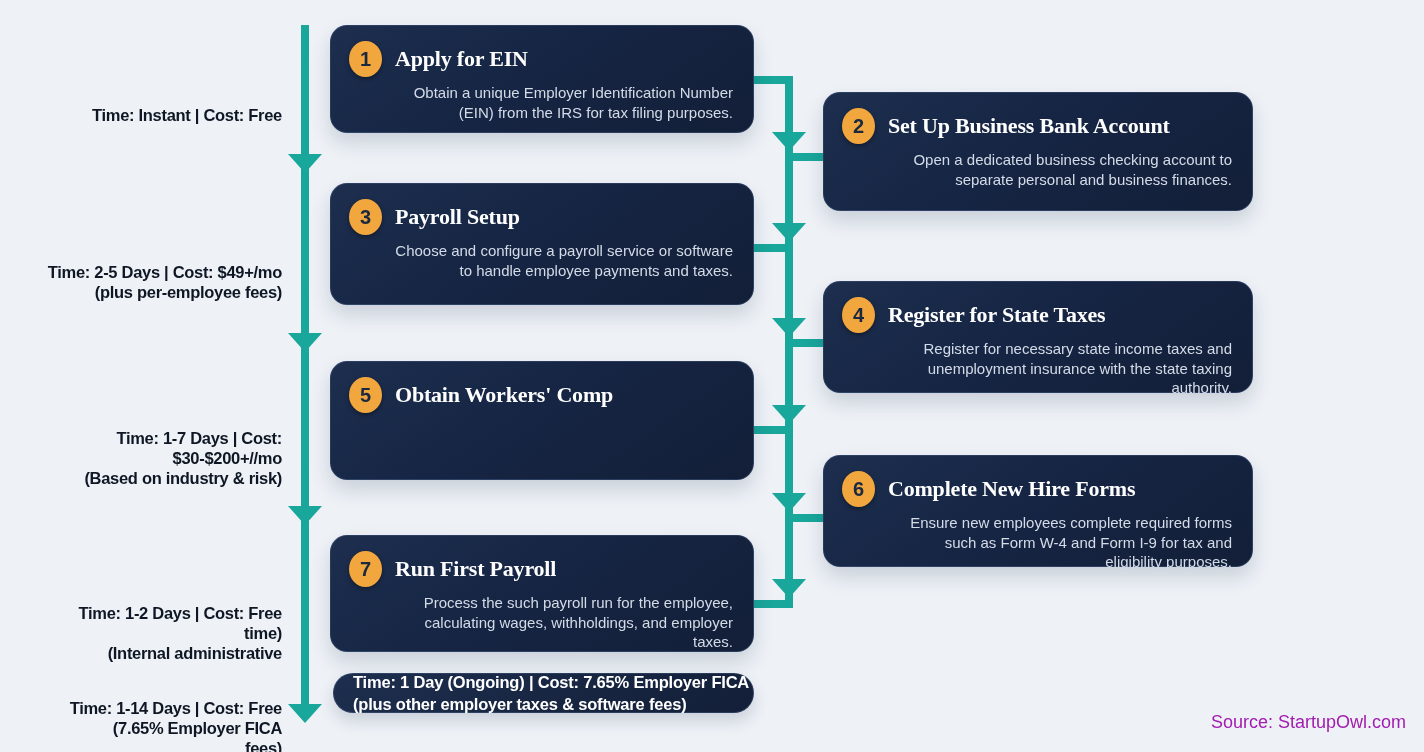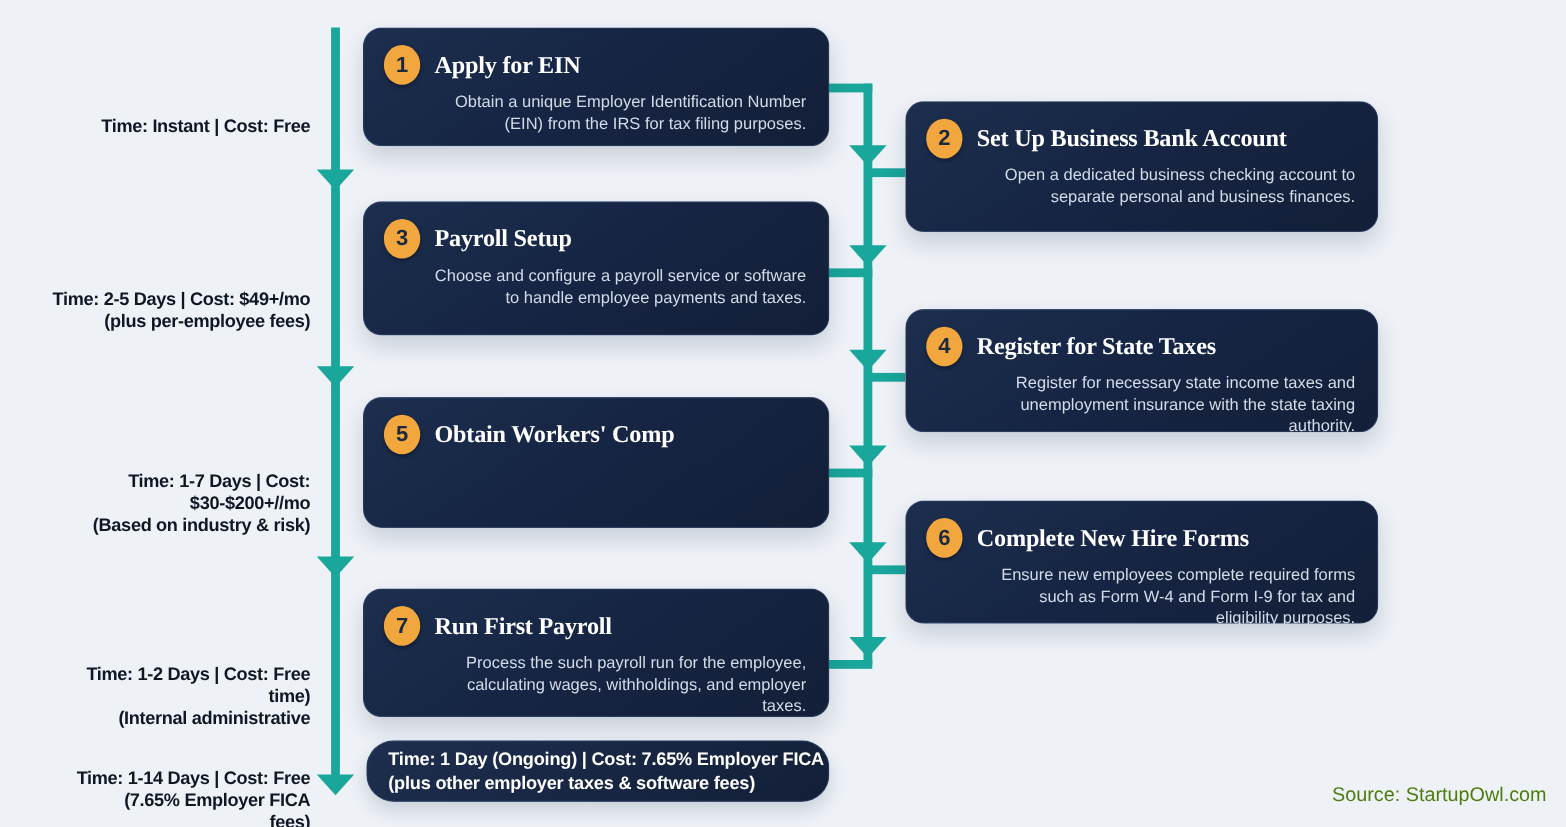--- a/index.html
+++ b/index.html
@@ -43,32 +43,32 @@
               letter-spacing:-0.2px;line-height:36px;white-space:nowrap;font-family:Liberation Serif, serif;}
   .card-desc{color:var(--desc);font-size:15px;line-height:19.5px;
              margin-top:6px;max-width:356px;text-align:right;}
 
   
   .annot{position:absolute;left:20px;width:262px;text-align:right;
          color:var(--annot);font-size:16.5px;font-weight:bold;
          line-height:20px;letter-spacing:-0.3px;margin-top:36px;}
 
   
-  .pill{position:absolute;left:333px;top:673px;width:421px;height:56px;
+  .pill{position:absolute;left:333px;top:673px;width:421px;height:40px;
         background:linear-gradient(145deg,#1d2e4e,#131f38);
         border:1px solid rgba(120,150,200,0.22);
         border-radius:25px;
         box-shadow:0 8px 16px rgba(15,30,60,0.16);
         display:flex;flex-direction:column;justify-content:center;
         padding-left:19px;
         color:#fff;font-size:16.5px;font-weight:bold;line-height:22px;
         letter-spacing:-0.2px;}
 
   .source{position:absolute;right:18px;top:712px;
-          color:#4d7c0f;font-size:18px;}
+          color:#a21caf;font-size:18px;}
 </style>
 </head>
 <body>
 
 <div class="canvas">
 
   <div class="vline" style="left:301px;top:25px;width:8px;height:681px;"></div>
   <div class="arr" style="left:288px;top:154px;"></div>
   <div class="arr" style="left:288px;top:333px;"></div>
   <div class="arr" style="left:288px;top:506px;"></div>

